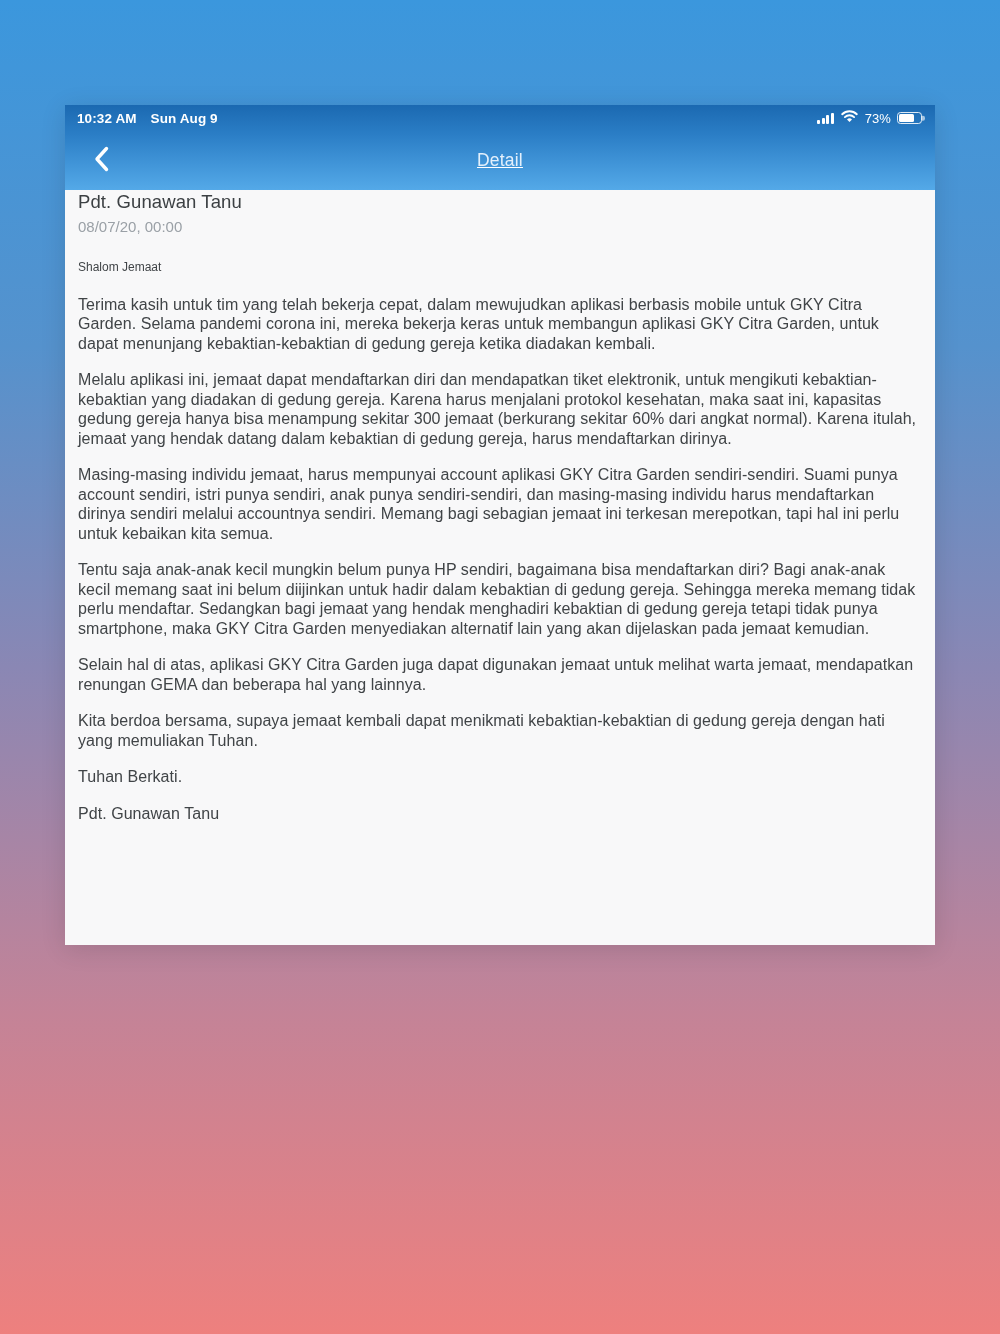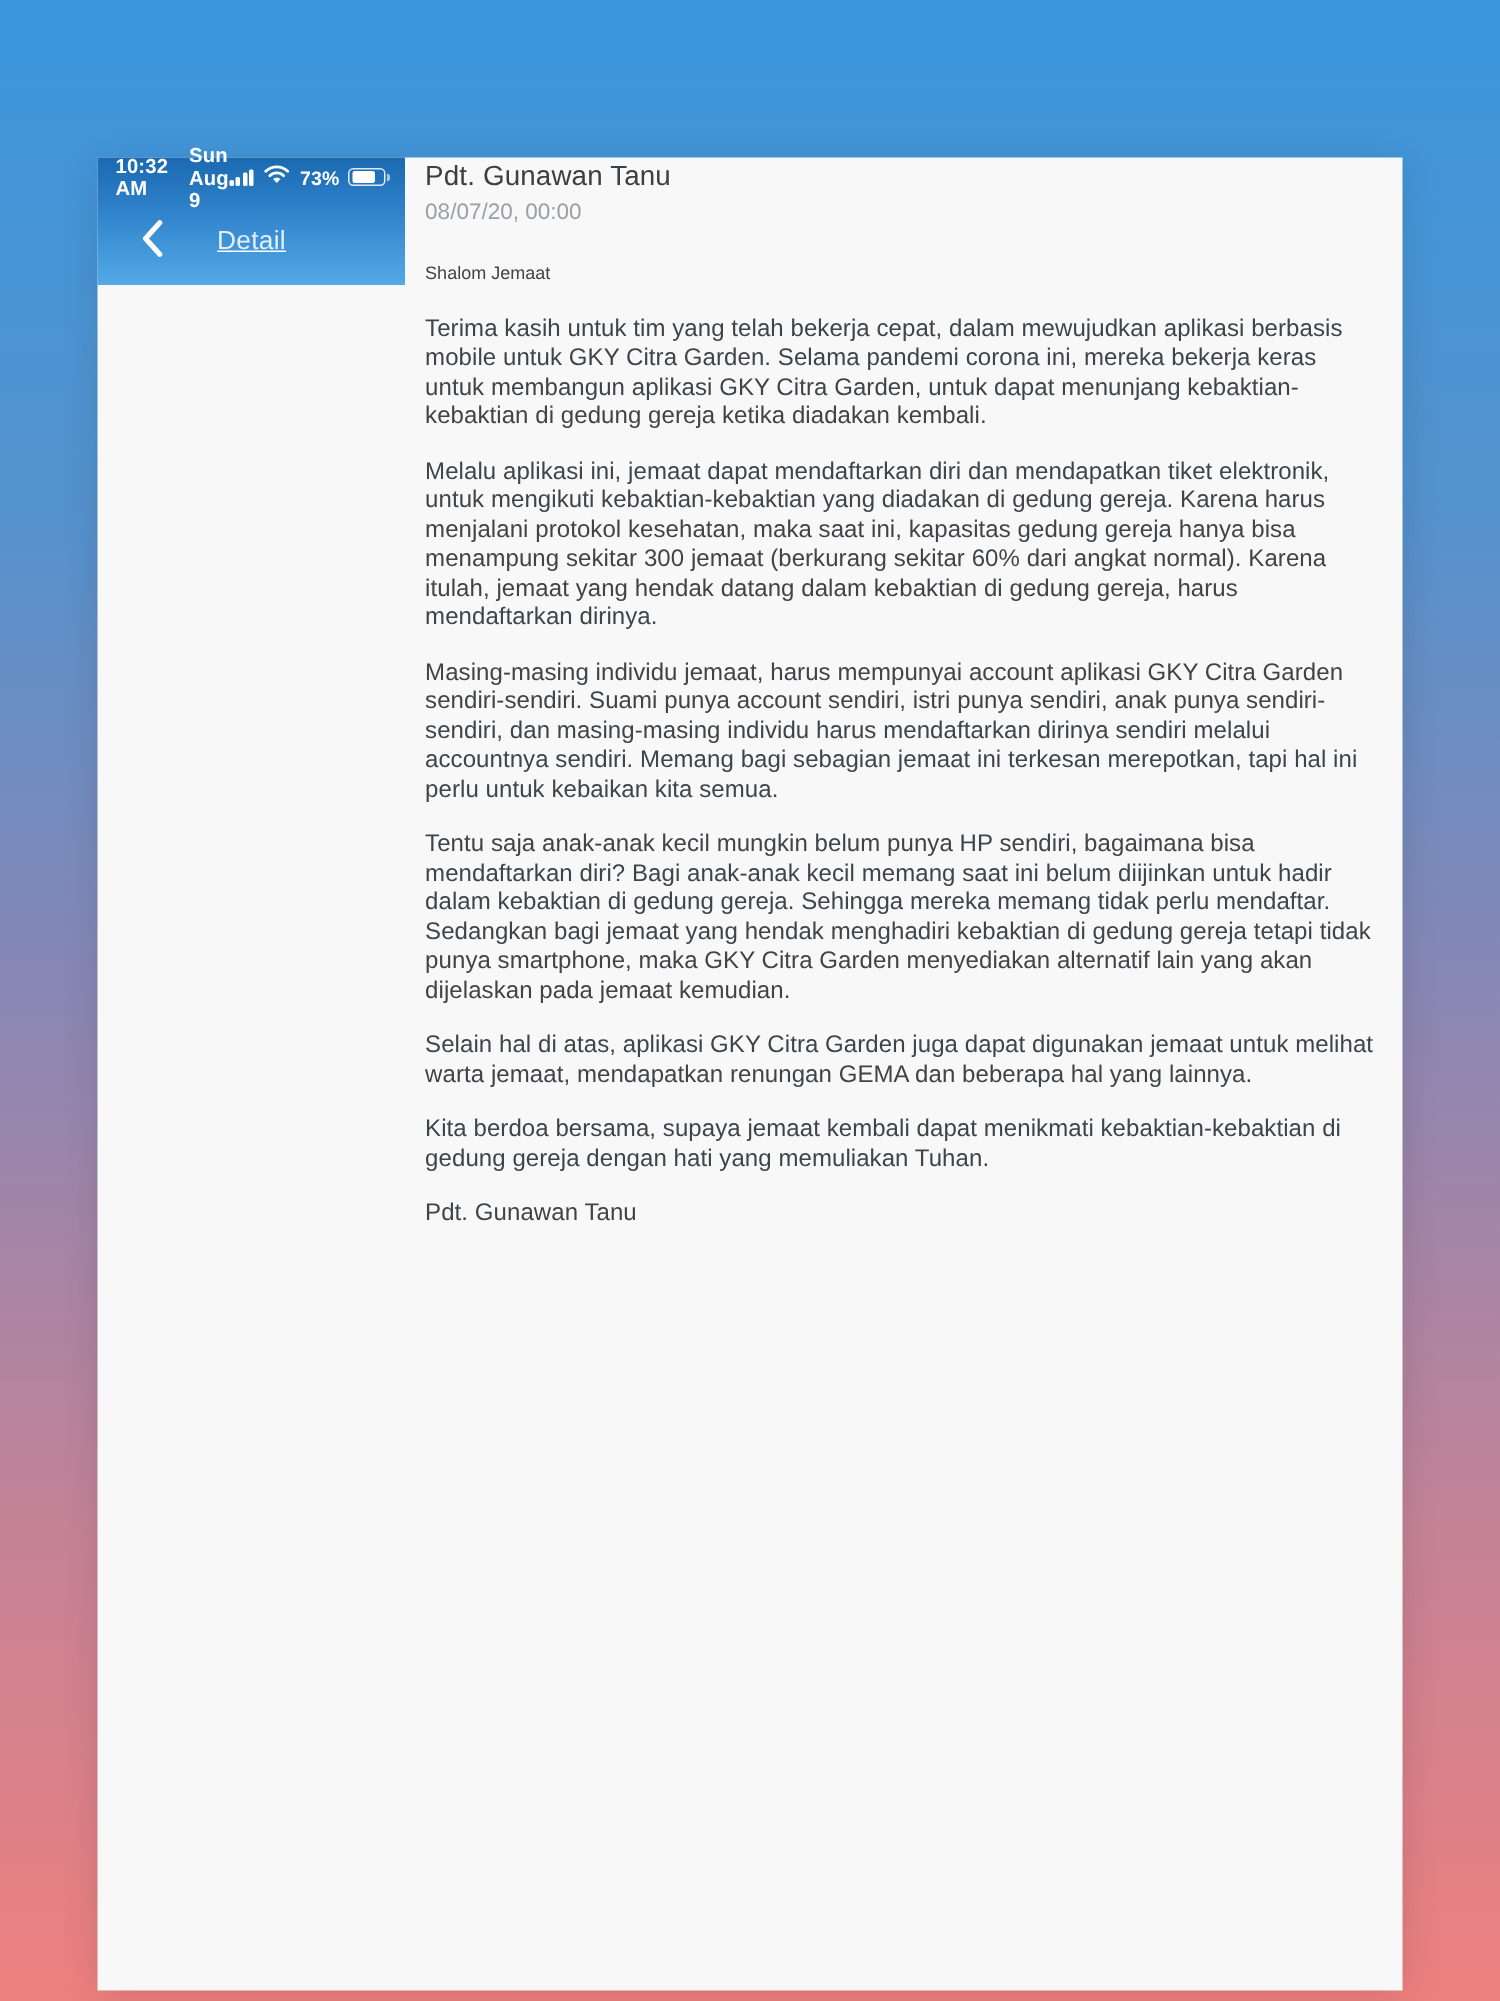--- a/index.html
+++ b/index.html
@@ -10,25 +10,25 @@
     position: relative;
     overflow: hidden;
   }
 
   
   .app-window {
     position: absolute;
     left: 65px;
     top: 105px;
     width: 870px;
-    height: 1222px;
+    height: 840px;
     background: #f8f8f9;
     box-shadow: 0 4px 24px rgba(0,0,0,0.12);
     display: flex;
-    flex-direction: row;
+    flex-direction: column;
   }
 
   
   .app-header {
     height: 85px;
     flex: 0 0 85px;
     background: linear-gradient(180deg, #1b69b1 0%, #2b7ec6 35%, #54a9e8 100%);
     color: #ffffff;
     display: flex;
     flex-direction: column;
@@ -51,21 +51,21 @@
   .signal-bars i {
     display: block; width: 3px; background: #fff; border-radius: 1px;
   }
   .signal-bars i:nth-child(1){height:4px}
   .signal-bars i:nth-child(2){height:6px}
   .signal-bars i:nth-child(3){height:8.5px}
   .signal-bars i:nth-child(4){height:11px}
 
   .wifi { display: block; margin: 0 1px; }
 
-  .battery-percent { font-size: 13px; font-weight: 700; }
+  .battery-percent { font-size: 13px; font-weight: 400; }
   .battery {
     position: relative;
     width: 25px; height: 12.5px;
     border: 1.2px solid rgba(255,255,255,0.85);
     border-radius: 3.5px;
     display: flex; align-items: center; padding: 1.2px;
   }
   .battery .fill { height: 100%; width: 73%; background: #fff; border-radius: 1.5px; }
   .battery::after {
     content: "";
@@ -180,17 +180,18 @@
     <div class="article-timestamp">08/07/20, 00:00</div>
     <div class="article-greeting">Shalom Jemaat</div>
 
     <div class="article-body">
       <p>Terima kasih untuk tim yang telah bekerja cepat, dalam mewujudkan aplikasi berbasis mobile untuk GKY Citra Garden. Selama pandemi corona ini, mereka bekerja keras untuk membangun aplikasi GKY Citra Garden, untuk dapat menunjang kebaktian-kebaktian di gedung gereja ketika diadakan kembali.</p>
       <p>Melalu aplikasi ini, jemaat dapat mendaftarkan diri dan mendapatkan tiket elektronik, untuk mengikuti kebaktian-kebaktian yang diadakan di gedung gereja. Karena harus menjalani protokol kesehatan, maka saat ini, kapasitas gedung gereja hanya bisa menampung sekitar 300 jemaat (berkurang sekitar 60% dari angkat normal). Karena itulah, jemaat yang hendak datang dalam kebaktian di gedung gereja, harus mendaftarkan dirinya.</p>
       <p>Masing-masing individu jemaat, harus mempunyai account aplikasi GKY Citra Garden sendiri-sendiri. Suami punya account sendiri, istri punya sendiri, anak punya sendiri-sendiri, dan masing-masing individu harus mendaftarkan dirinya sendiri melalui accountnya sendiri. Memang bagi sebagian jemaat ini terkesan merepotkan, tapi hal ini perlu untuk kebaikan kita semua.</p>
       <p>Tentu saja anak-anak kecil mungkin belum punya HP sendiri, bagaimana bisa mendaftarkan diri? Bagi anak-anak kecil memang saat ini belum diijinkan untuk hadir dalam kebaktian di gedung gereja. Sehingga mereka memang tidak perlu mendaftar. Sedangkan bagi jemaat yang hendak menghadiri kebaktian di gedung gereja tetapi tidak punya smartphone, maka GKY Citra Garden menyediakan alternatif lain yang akan dijelaskan pada jemaat kemudian.</p>
       <p>Selain hal di atas, aplikasi GKY Citra Garden juga dapat digunakan jemaat untuk melihat warta jemaat, mendapatkan renungan GEMA dan beberapa hal yang lainnya.</p>
       <p>Kita berdoa bersama, supaya jemaat kembali dapat menikmati kebaktian-kebaktian di gedung gereja dengan hati yang memuliakan Tuhan.</p>
+      <p>Tuhan Berkati.</p>
       <p>Pdt. Gunawan Tanu</p>
     </div>
   </div>
 
 </div>
 
 </body></html>

